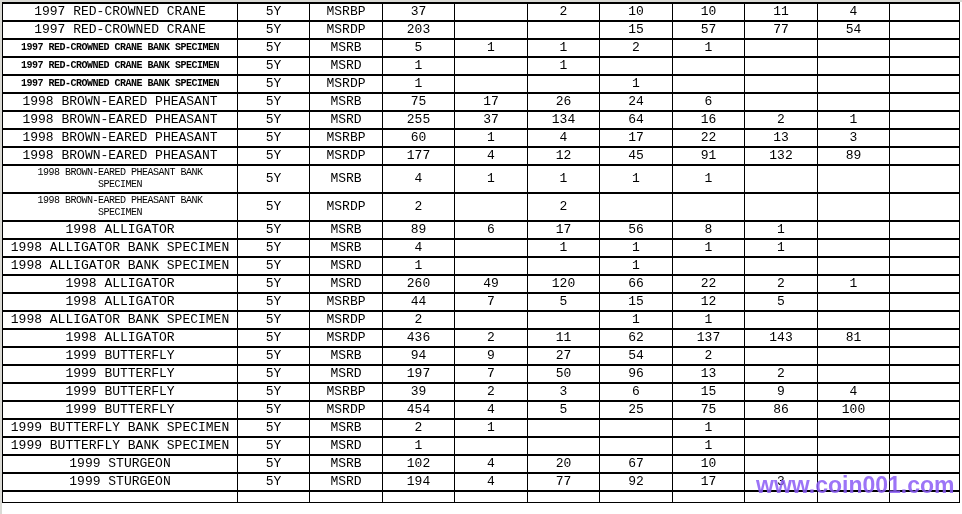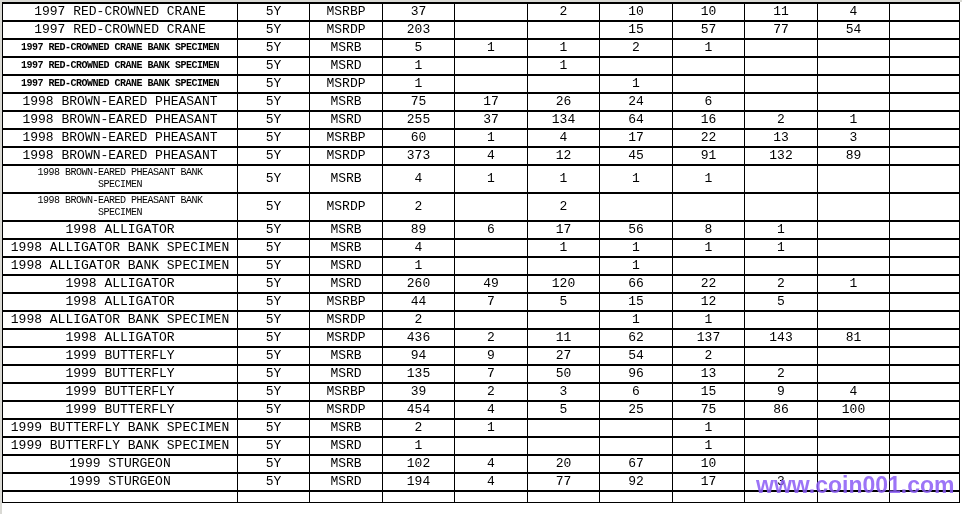--- a/index.html
+++ b/index.html
@@ -156,21 +156,21 @@
     <td>17</td>
     <td>22</td>
     <td>13</td>
     <td>3</td>
     <td></td>
   </tr>
         <tr class="normal">
     <td class="name">1998 BROWN-EARED PHEASANT</td>
     <td>5Y</td>
     <td>MSRDP</td>
-    <td>373</td>
+    <td>177</td>
     <td>4</td>
     <td>12</td>
     <td>45</td>
     <td>91</td>
     <td>132</td>
     <td>89</td>
     <td></td>
   </tr>
         <tr class="tall">
     <td class="name">1998 BROWN-EARED PHEASANT BANK SPECIMEN</td>
@@ -299,21 +299,21 @@
     <td>54</td>
     <td>2</td>
     <td></td>
     <td></td>
     <td></td>
   </tr>
         <tr class="normal">
     <td class="name">1999 BUTTERFLY</td>
     <td>5Y</td>
     <td>MSRD</td>
-    <td>135</td>
+    <td>197</td>
     <td>7</td>
     <td>50</td>
     <td>96</td>
     <td>13</td>
     <td>2</td>
     <td></td>
     <td></td>
   </tr>
         <tr class="normal">
     <td class="name">1999 BUTTERFLY</td>

